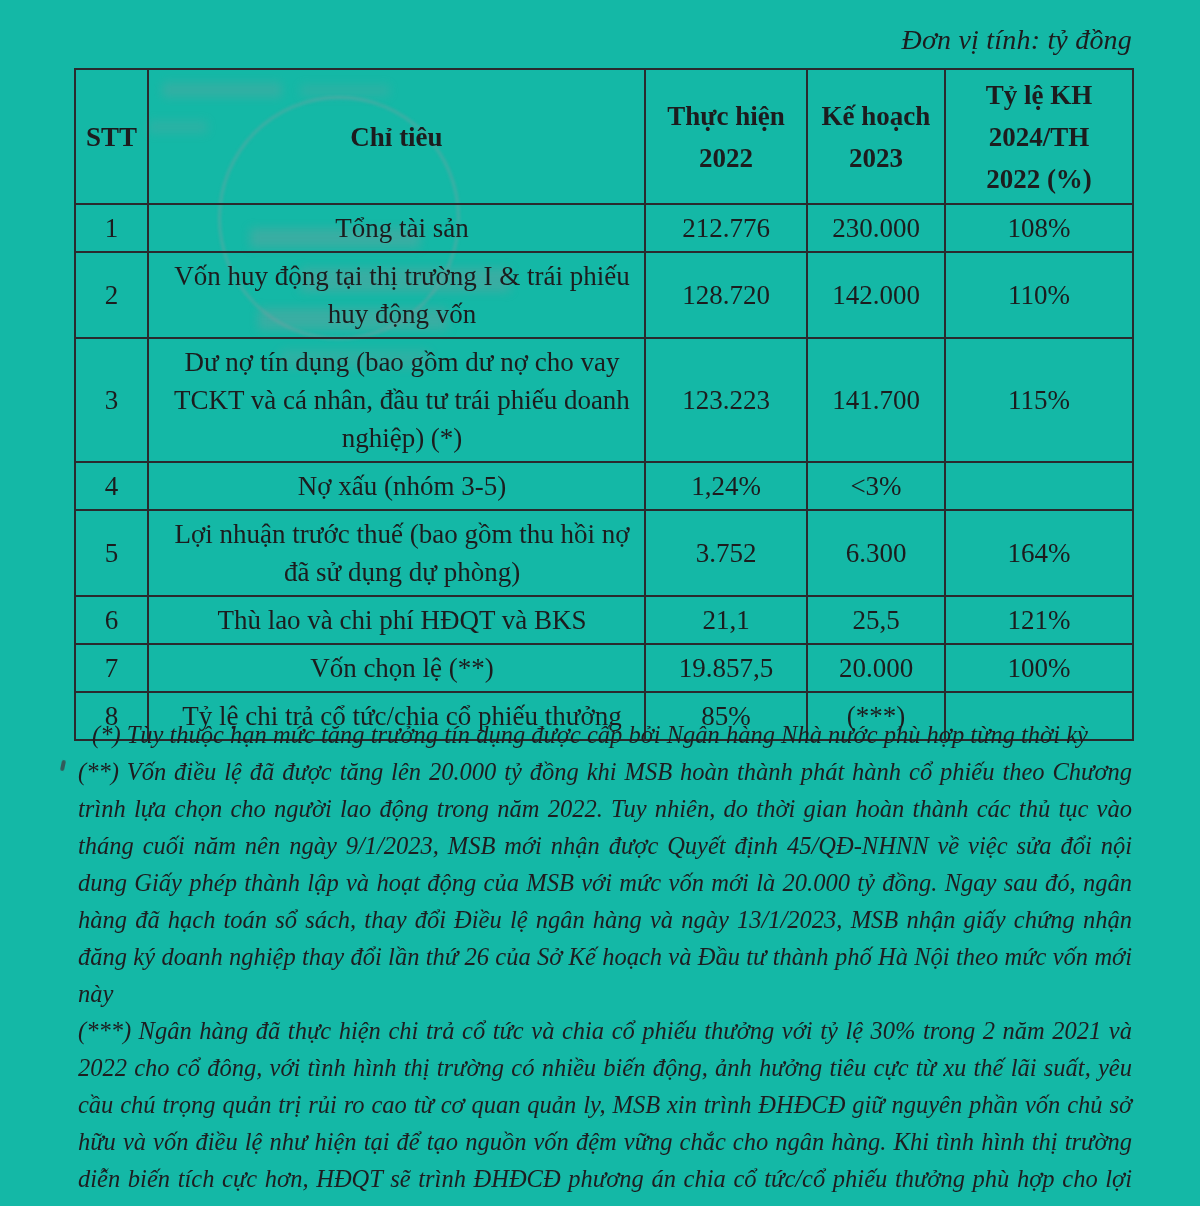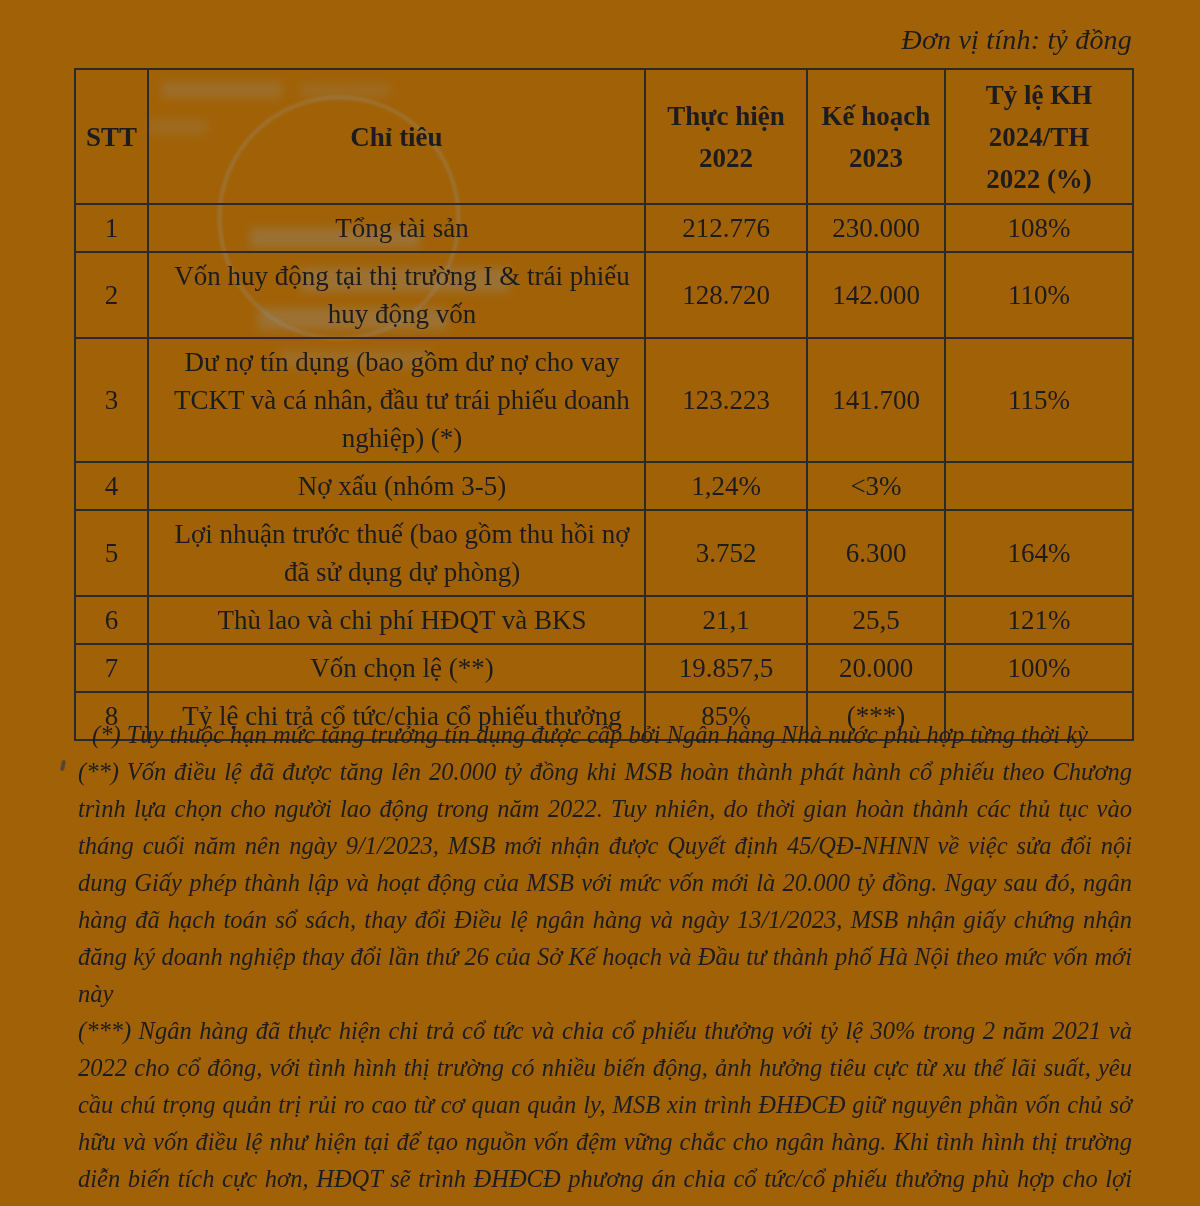--- a/index.html
+++ b/index.html
@@ -1,19 +1,19 @@
 <!DOCTYPE html>
 <html><head>
 <meta charset="utf-8">
 <style>
   html,body{margin:0;padding:0;background:#ffffff;}
   .page{
     position:relative;
     width:1200px;height:1206px;
-    background:#a16207;
+    background:#14b8a6;
     font-family:"Liberation Serif", serif;
     color:#1c1c1e;
     overflow:hidden;
   }
   
   .unit-label{
     position:absolute;top:24px;left:0;width:1132px;
     text-align:right;font-style:italic;font-size:28px;
     letter-spacing:0.2px;
   }

